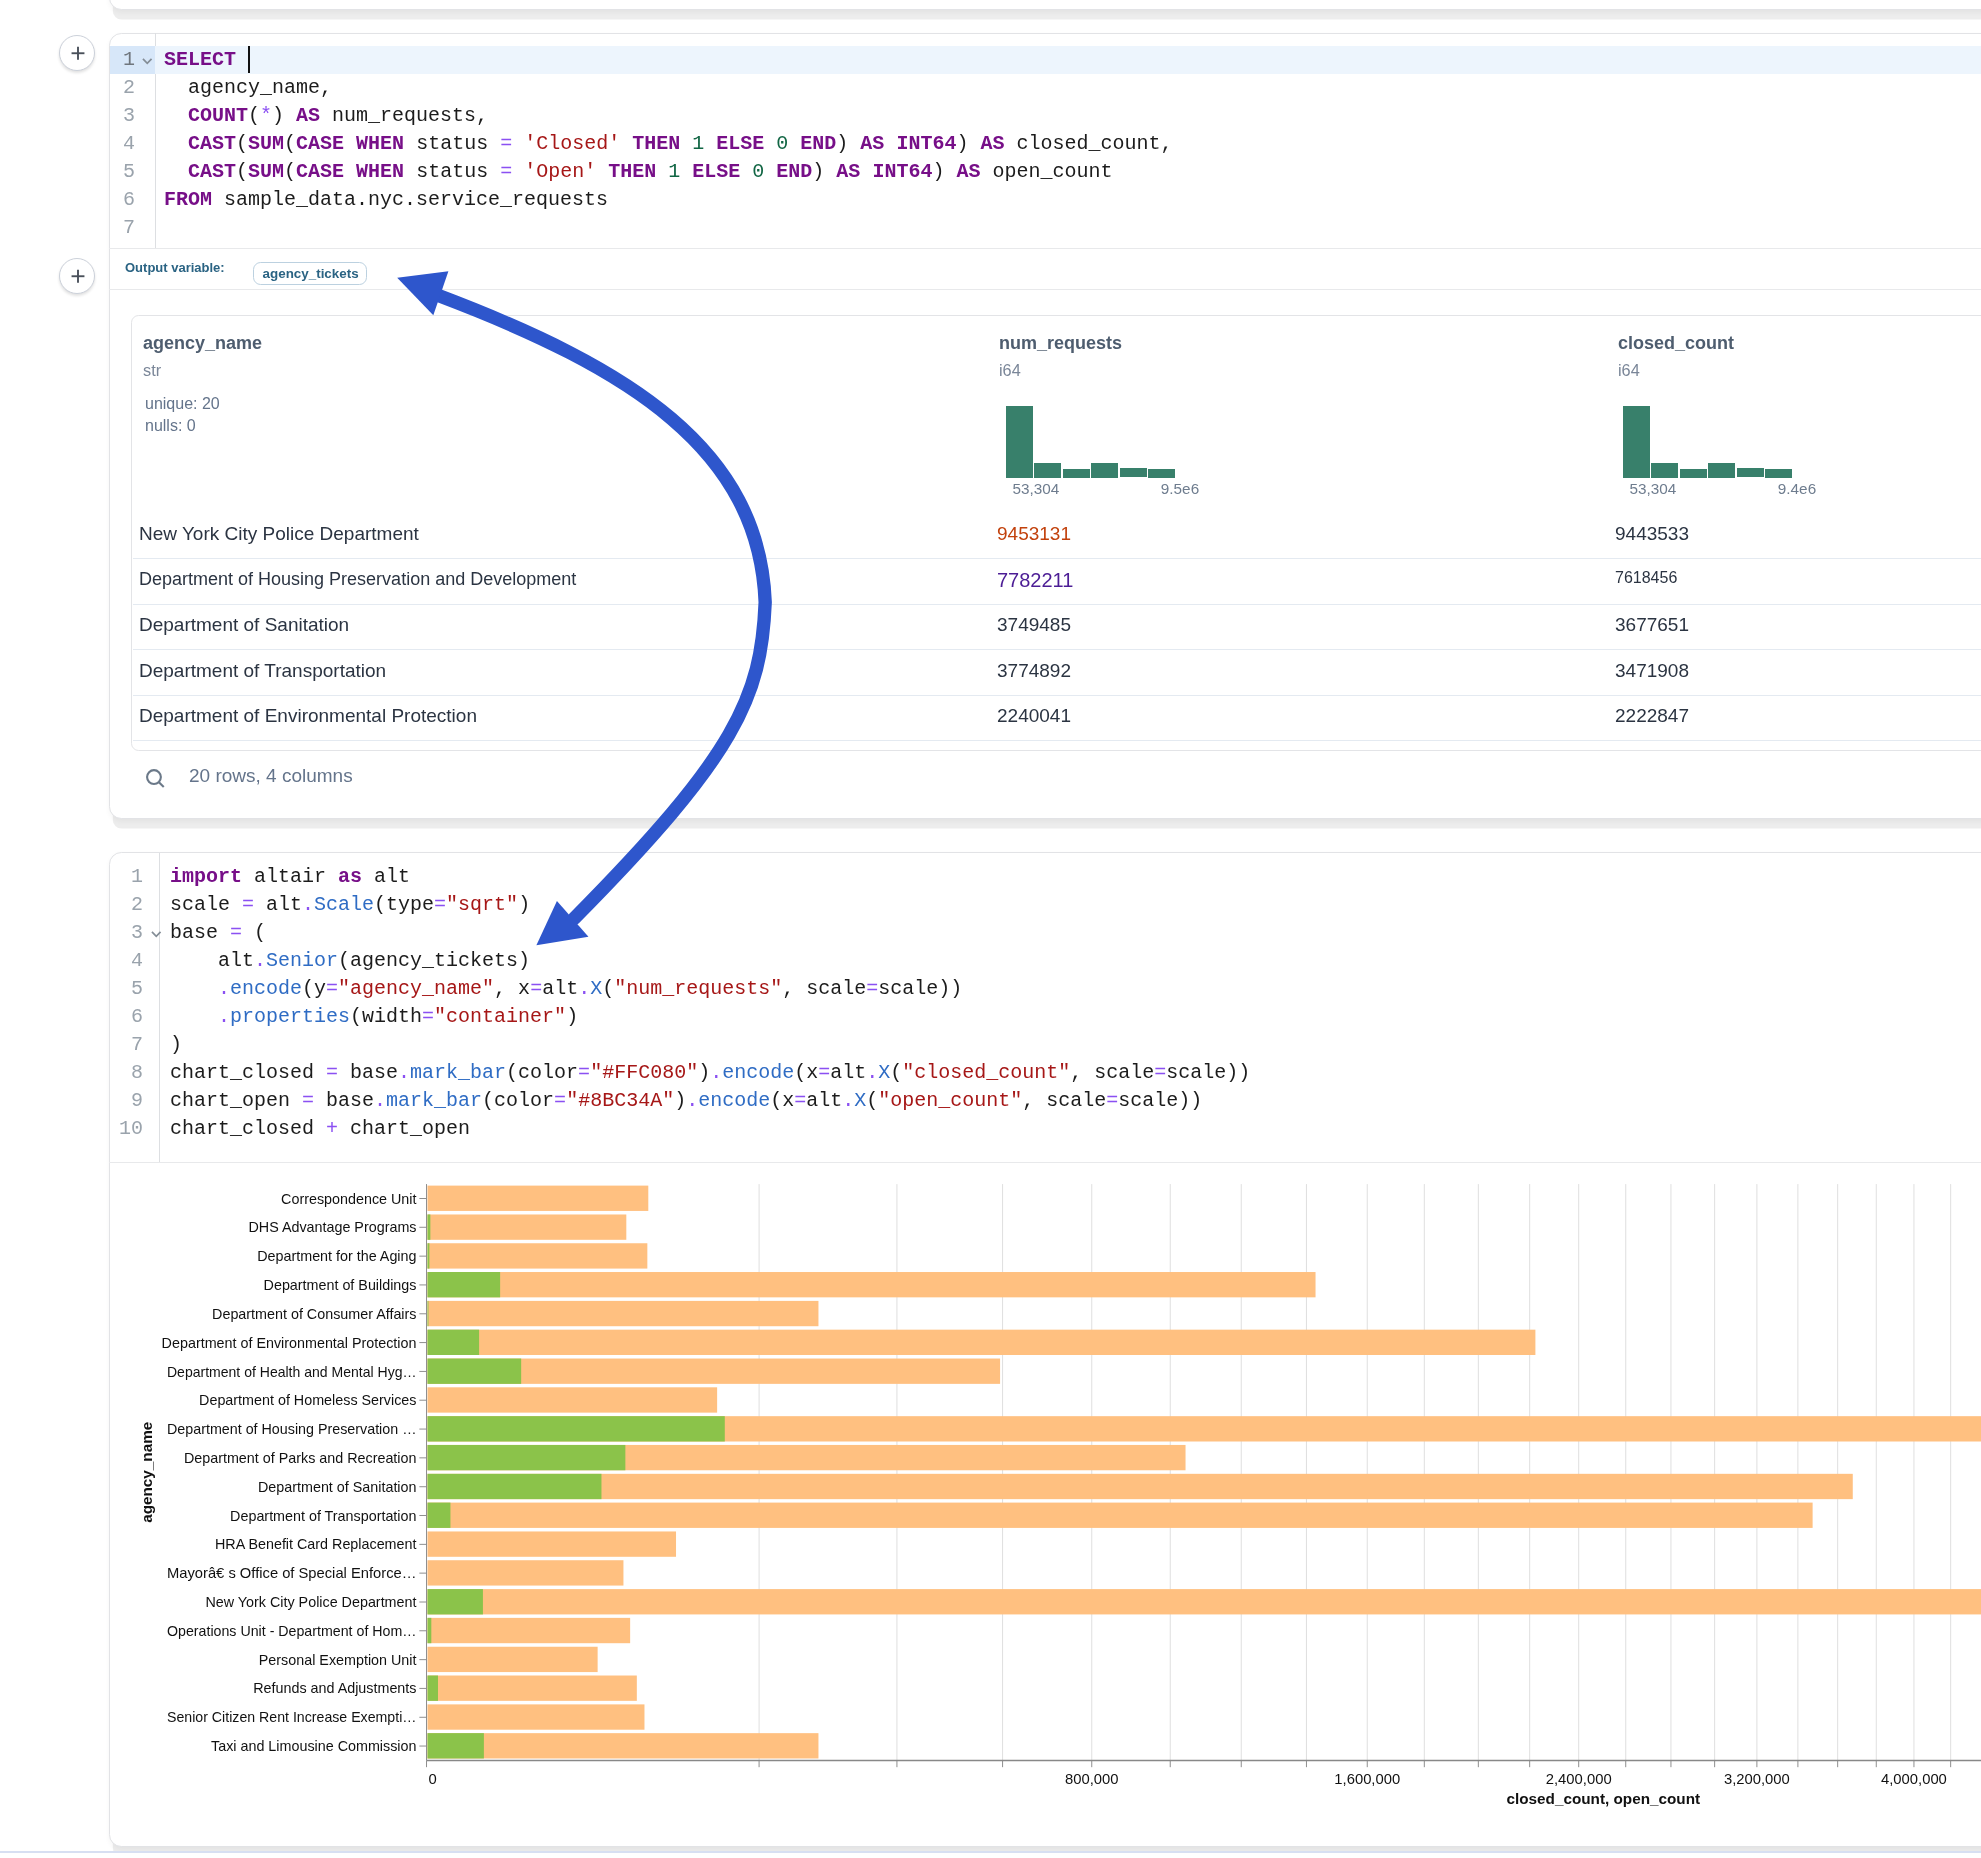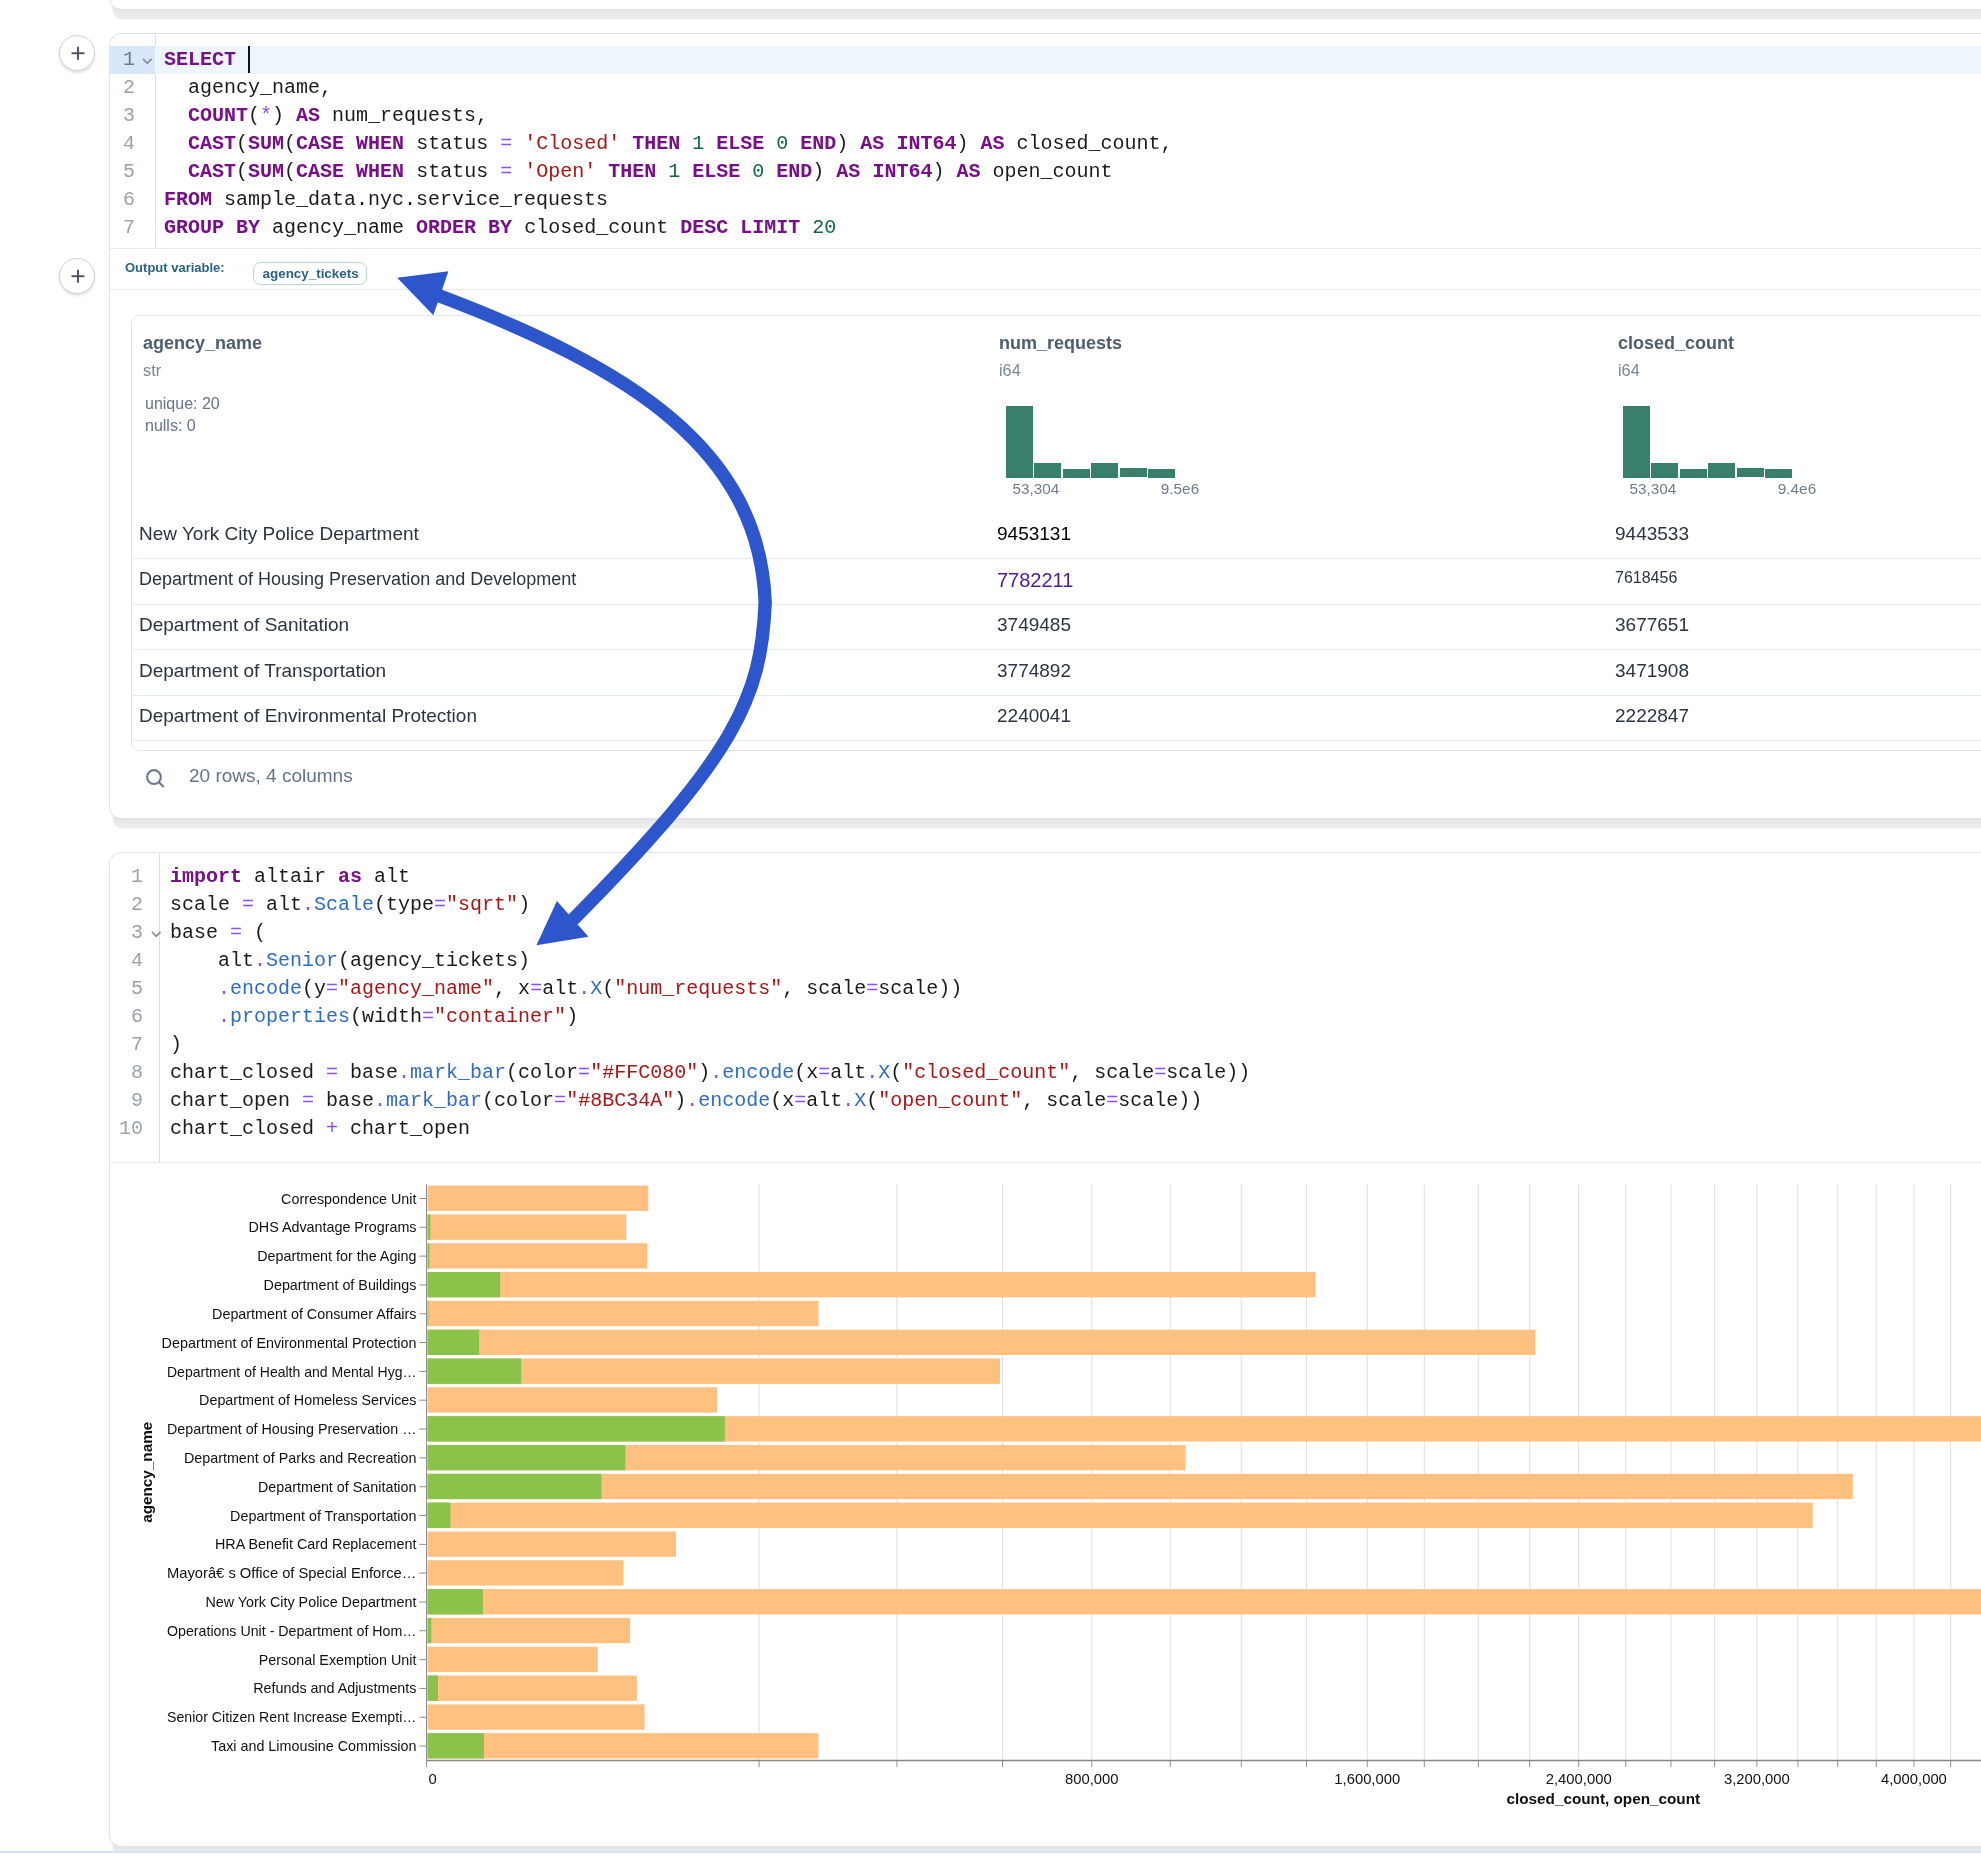--- a/index.html
+++ b/index.html
@@ -38,21 +38,20 @@
 <div class="code" style="left:164px;top:74px">  agency_name,</div>
 <div class="gut" style="left:109px;top:102px;width:26px;color:#9aa3ac">3</div>
 <div class="code" style="left:164px;top:102px">  <span class="kw">COUNT</span>(<span class="star">*</span>) <span class="kw">AS</span> num_requests,</div>
 <div class="gut" style="left:109px;top:130px;width:26px;color:#9aa3ac">4</div>
 <div class="code" style="left:164px;top:130px">  <span class="kw">CAST</span>(<span class="kw">SUM</span>(<span class="kw">CASE</span> <span class="kw">WHEN</span> status <span class="op">=</span> <span class="st">'Closed'</span> <span class="kw">THEN</span> <span class="nm">1</span> <span class="kw">ELSE</span> <span class="nm">0</span> <span class="kw">END</span>) <span class="kw">AS</span> <span class="kw">INT64</span>) <span class="kw">AS</span> closed_count,</div>
 <div class="gut" style="left:109px;top:158px;width:26px;color:#9aa3ac">5</div>
 <div class="code" style="left:164px;top:158px">  <span class="kw">CAST</span>(<span class="kw">SUM</span>(<span class="kw">CASE</span> <span class="kw">WHEN</span> status <span class="op">=</span> <span class="st">'Open'</span> <span class="kw">THEN</span> <span class="nm">1</span> <span class="kw">ELSE</span> <span class="nm">0</span> <span class="kw">END</span>) <span class="kw">AS</span> <span class="kw">INT64</span>) <span class="kw">AS</span> open_count</div>
 <div class="gut" style="left:109px;top:186px;width:26px;color:#9aa3ac">6</div>
 <div class="code" style="left:164px;top:186px"><span class="kw">FROM</span> sample_data.nyc.service_requests</div>
 <div class="gut" style="left:109px;top:214px;width:26px;color:#9aa3ac">7</div>
-<div class="code" style="left:164px;top:214px"><span class="kw">GROUP</span> <span class="kw">BY</span> agency_name <span class="kw">ORDER</span> <span class="kw">BY</span> closed_count <span class="kw">DESC</span> <span class="kw">LIMIT</span> <span class="nm">20</span></div>
 <div style="position:absolute;left:248px;top:46px;width:1.9px;height:27px;background:#111"></div>
 <div style="position:absolute;left:109px;top:248px;width:1873px;height:1.4px;background:#e8e9eb"></div>
 <div style="position:absolute;left:109px;top:289px;width:1873px;height:1.4px;background:#e8e9eb"></div>
 <div style="position:absolute;left:125px;top:260px;font-size:13px;font-weight:bold;color:#2a6383">Output variable: </div>
 <div style="position:absolute;left:253px;top:262px;width:114px;height:23.4px;border:1.4px solid #bcd1e0;border-radius:7.6px;overflow:hidden;font-size:13.4px;font-weight:bold;color:#2a6383;line-height:21px;padding-left:8.6px;white-space:nowrap">agency_tickets</div>
 <div style="position:absolute;left:131px;top:315px;width:1912px;height:436px;border:1.4px solid #e3e4e7;border-radius:7.6px;background:#fff"></div>
 <div style="position:absolute;left:143px;top:333px;font-size:18px;font-weight:bold;color:#4e5d6f">agency_name</div>
 <div style="position:absolute;left:143px;top:361px;font-size:16.3px;color:#7a8698">str</div>
 <div style="position:absolute;left:999px;top:333px;font-size:18px;font-weight:bold;color:#4e5d6f">num_requests</div>
 <div style="position:absolute;left:999px;top:361px;font-size:16.3px;color:#7a8698">i64</div>
@@ -71,21 +70,21 @@
 <div style="position:absolute;left:1680px;top:469px;width:26.6px;height:9px;background:#38806b"></div>
 <div style="position:absolute;left:1708px;top:463px;width:26.6px;height:15px;background:#38806b"></div>
 <div style="position:absolute;left:1737px;top:468px;width:26.6px;height:9.3px;background:#38806b"></div>
 <div style="position:absolute;left:1765px;top:469px;width:26.6px;height:9px;background:#38806b"></div>
 <div style="position:absolute;left:988px;top:480px;width:96px;text-align:center;font-size:15.3px;color:#6e7c8e">53,304</div>
 <div style="position:absolute;left:1605px;top:480px;width:96px;text-align:center;font-size:15.3px;color:#6e7c8e">53,304</div>
 <div style="position:absolute;left:1132px;top:480px;width:96px;text-align:center;font-size:15.3px;color:#6e7c8e">9.5e6</div>
 <div style="position:absolute;left:1749px;top:480px;width:96px;text-align:center;font-size:15.3px;color:#6e7c8e">9.4e6</div>
 <div style="position:absolute;left:133px;top:514px;width:1849px;height:45px;border-bottom:1.4px solid #e4eaf1"></div>
 <div style="position:absolute;left:139px;top:523px;font-size:19px;color:#2b3442">New York City Police Department</div>
-<div style="position:absolute;left:997px;top:523px;font-size:19px;color:#000000">9453131</div>
+<div style="position:absolute;left:997px;top:523px;font-size:19px;color:#c2410c">9453131</div>
 <div style="position:absolute;left:1615px;top:523px;font-size:19px;color:#2b3442">9443533</div>
 <div style="position:absolute;left:133px;top:560px;width:1849px;height:45px;border-bottom:1.4px solid #e4eaf1"></div>
 <div style="position:absolute;left:139px;top:569px;font-size:18px;color:#2b3442">Department of Housing Preservation and Development</div>
 <div style="position:absolute;left:997px;top:569px;font-size:20px;color:#4c1d95">7782211</div>
 <div style="position:absolute;left:1615px;top:569px;font-size:16px;color:#2b3442">7618456</div>
 <div style="position:absolute;left:133px;top:605px;width:1849px;height:45px;border-bottom:1.4px solid #e4eaf1"></div>
 <div style="position:absolute;left:139px;top:614px;font-size:19px;color:#2b3442">Department of Sanitation</div>
 <div style="position:absolute;left:997px;top:614px;font-size:19px;color:#2b3442">3749485</div>
 <div style="position:absolute;left:1615px;top:614px;font-size:19px;color:#2b3442">3677651</div>
 <div style="position:absolute;left:133px;top:651px;width:1849px;height:45px;border-bottom:1.4px solid #e4eaf1"></div>

